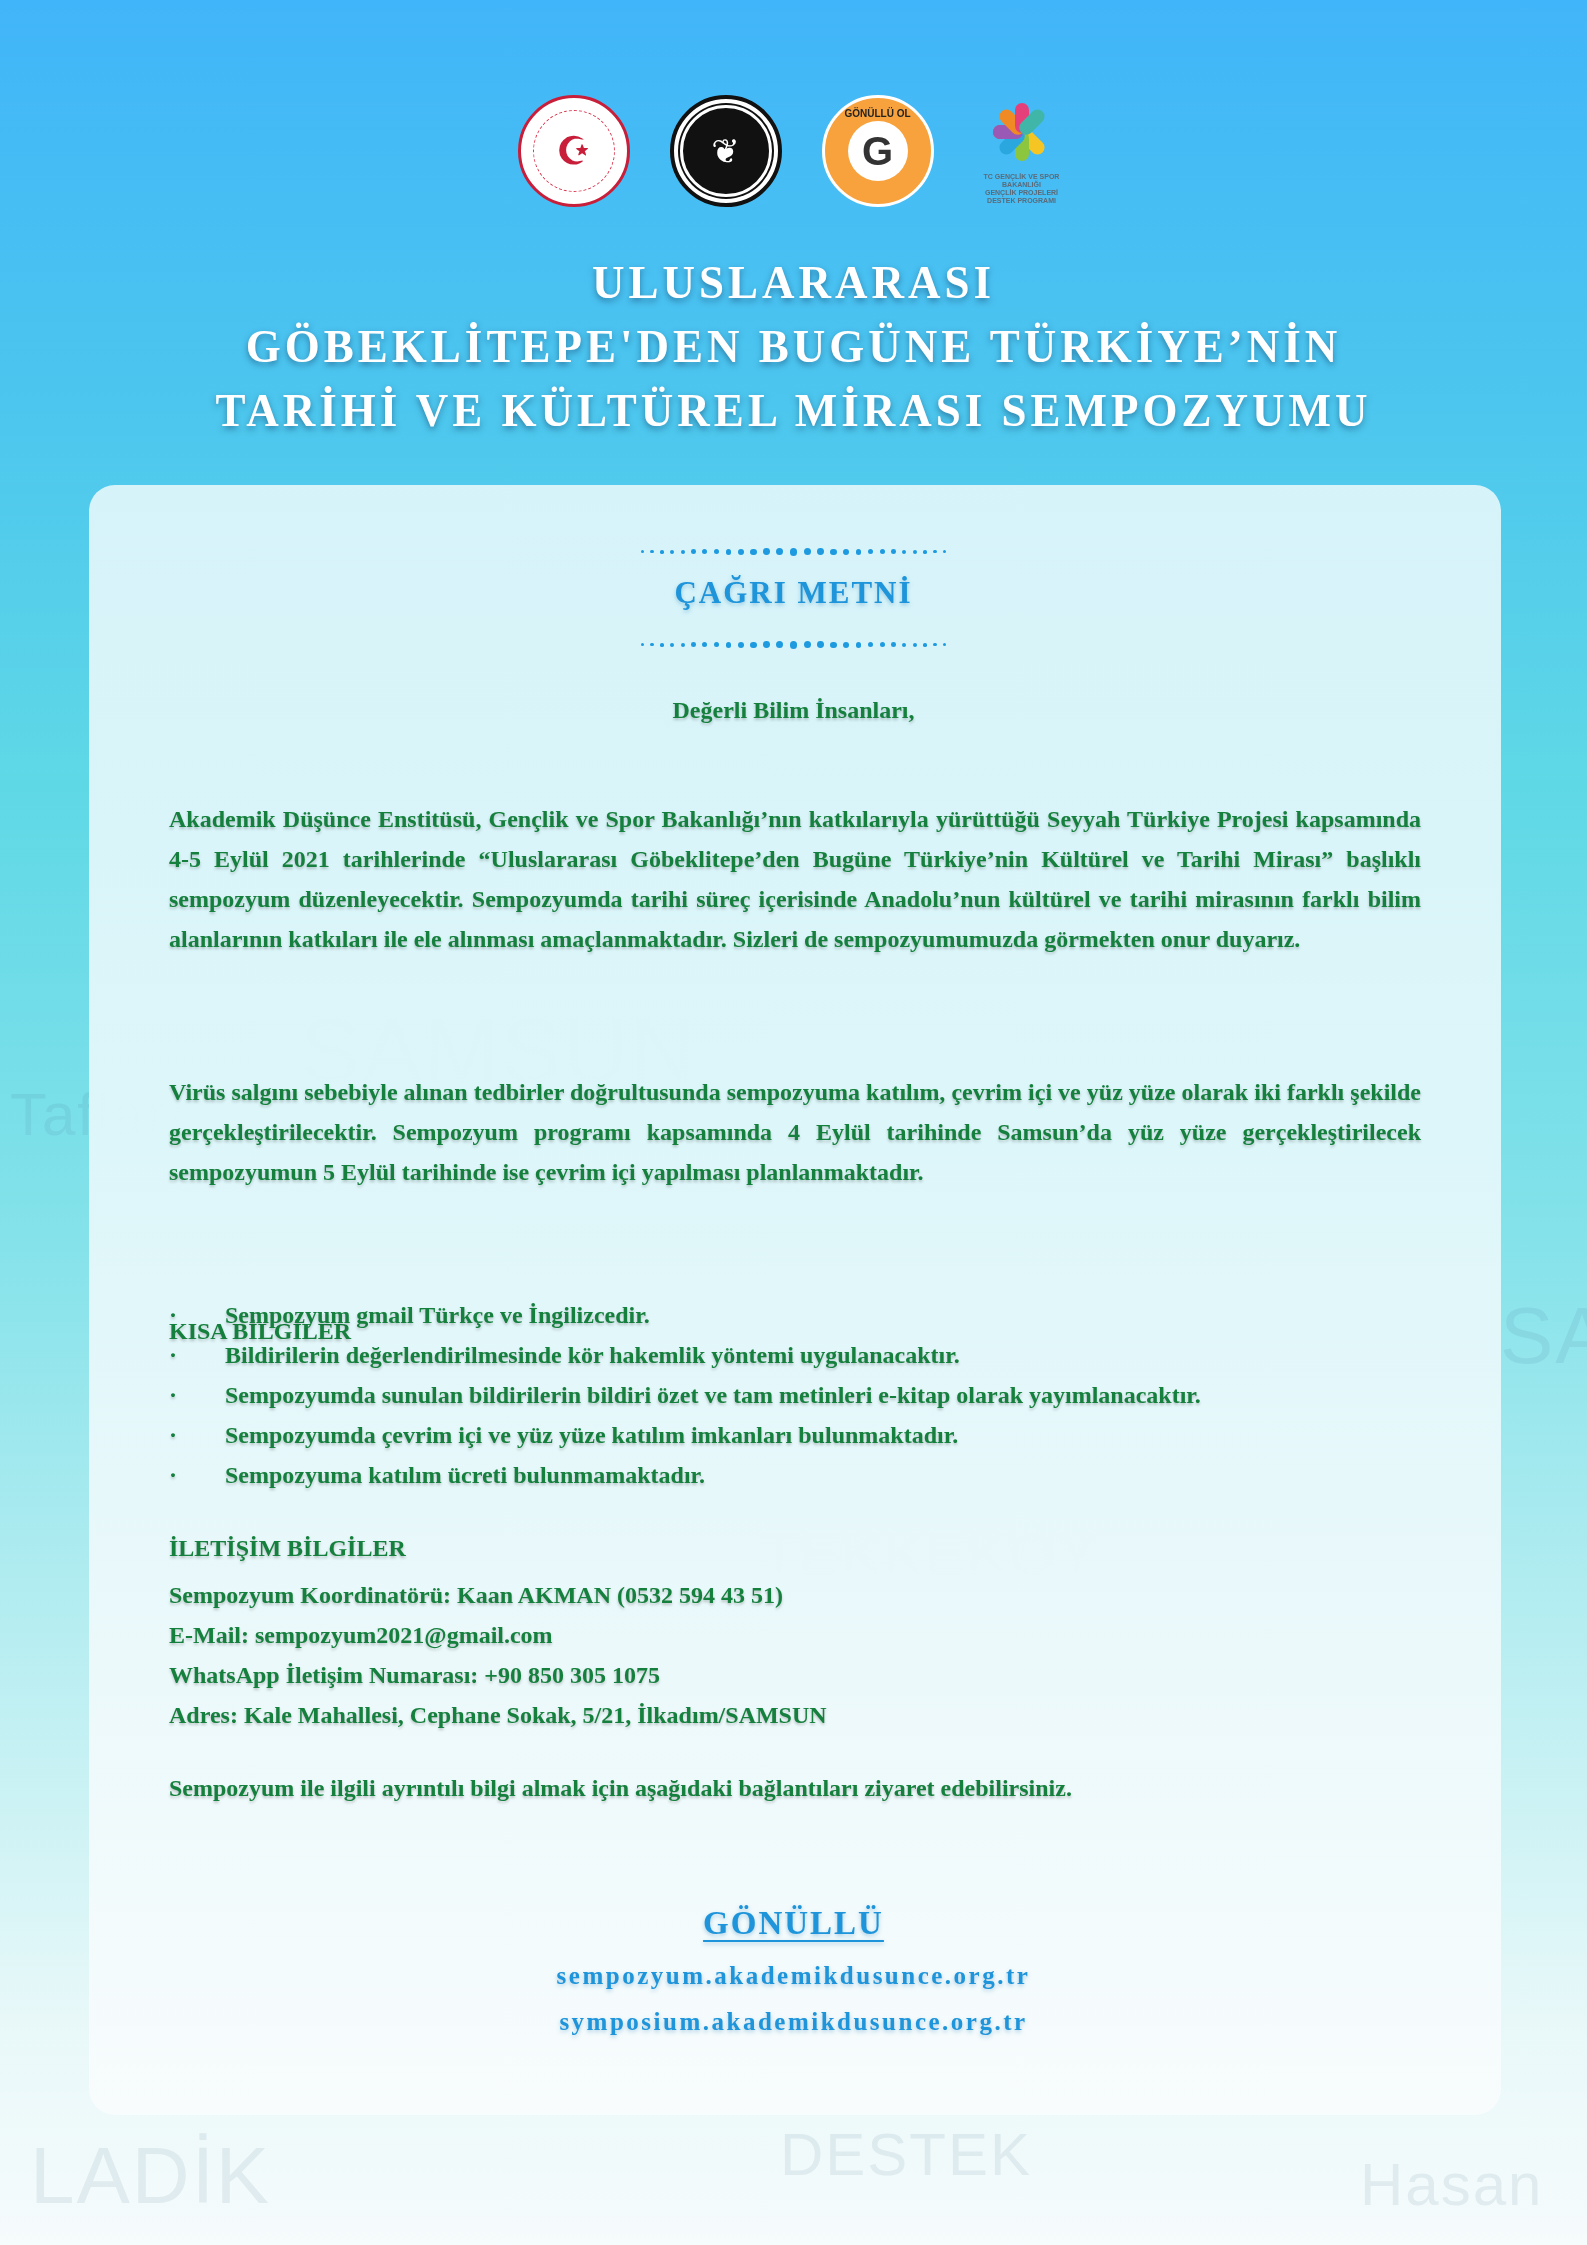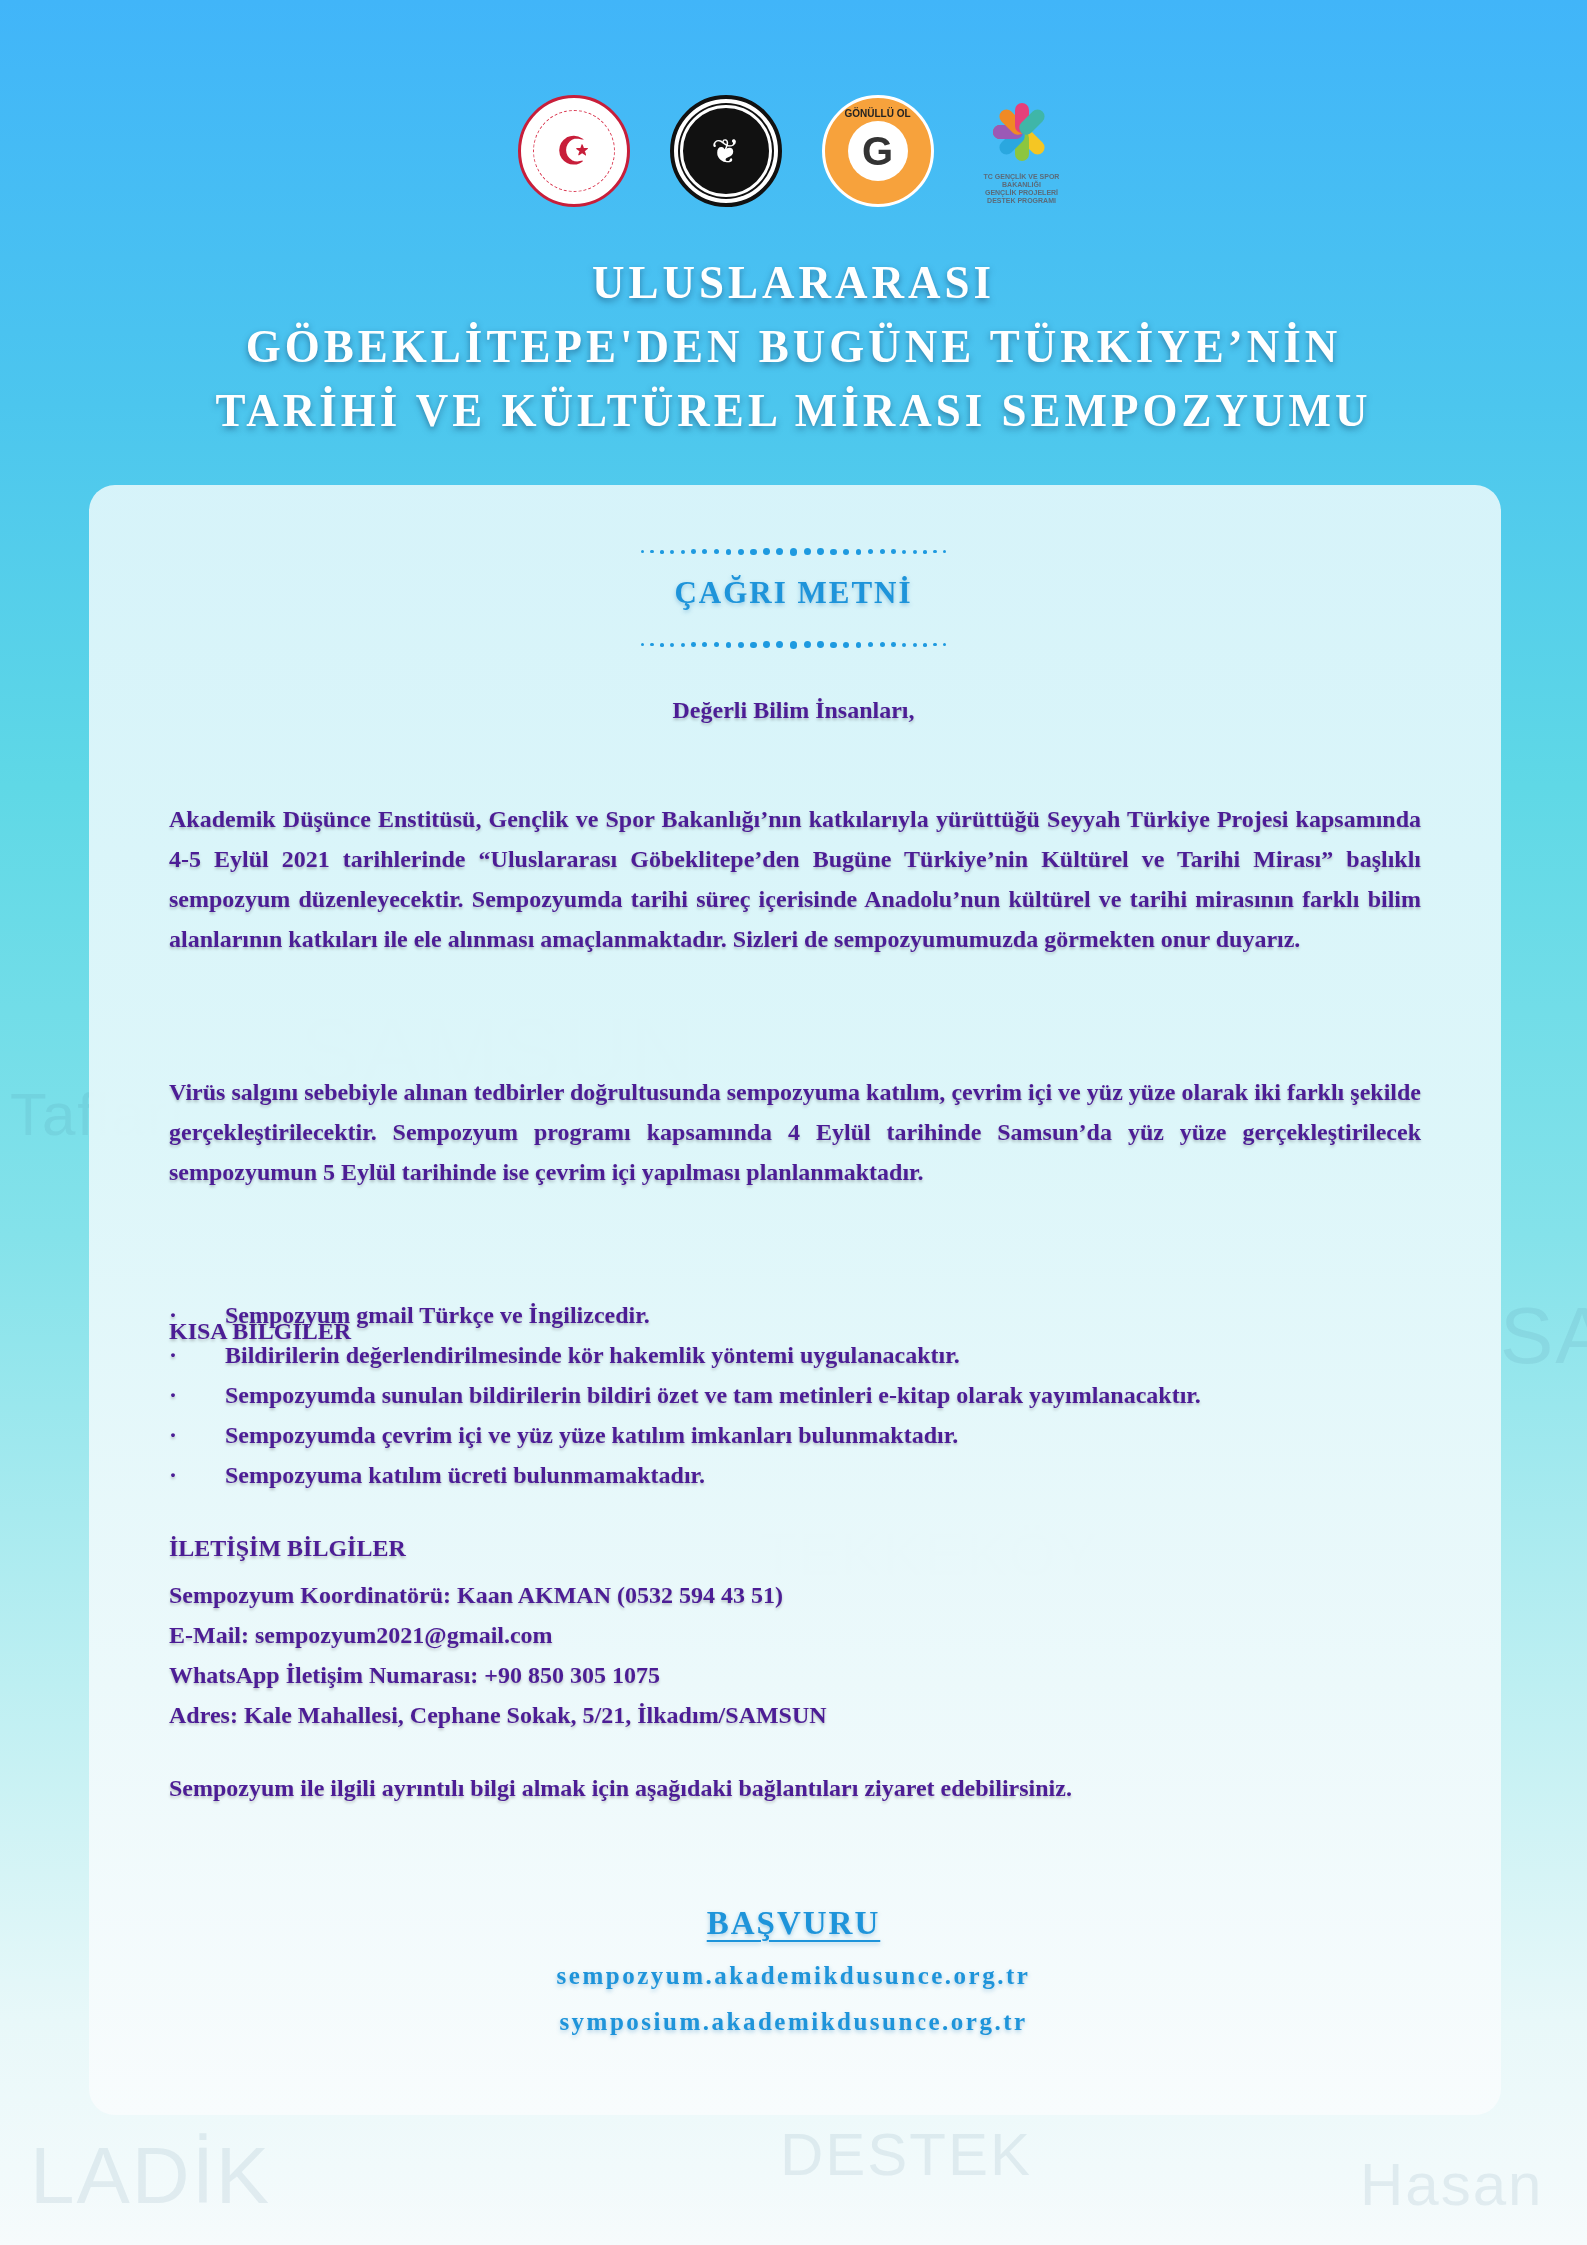--- a/index.html
+++ b/index.html
@@ -43,21 +43,21 @@
     position:absolute; left:89px; top:485px; width:1412px; height:1630px;
     background: linear-gradient(180deg, rgba(220,245,250,0.96) 0%, rgba(225,247,250,0.96) 40%, rgba(236,249,251,0.97) 70%, rgba(248,252,253,0.98) 100%);
     border-radius:26px;
   }
   .dots { position:absolute; left:0; width:100%; display:flex; justify-content:center; align-items:center; gap:0; }
   .dots i { display:block; border-radius:50%; background:#1e9ae0; margin:0 3.2px; }
   .section-head {
     position:absolute; top:575px; left:0; width:100%; text-align:center; color:#1e94da;
     font-weight:bold; font-size:31px; letter-spacing:2px; text-shadow:0 2px 4px rgba(30,120,180,0.35);
   }
-  .txt { color:#4c1d95; font-weight:bold; font-size:24px; text-shadow:0 2px 3px rgba(0,0,0,0.22); }
+  .txt { color:#15803d; font-weight:bold; font-size:24px; text-shadow:0 2px 3px rgba(0,0,0,0.22); }
   .greeting { position:absolute; top:697px; left:0; width:100%; text-align:center; }
   .para { position:absolute; left:169px; width:1252px; line-height:40px; text-align:justify; text-align-last:left;margin-top:25px; }
   .para1 { top:774px; }
   .para2 { top:1047px; }
   .sec-title { position:absolute; left:169px; }
   .kisa-title { top:1318px; }
   .bullets { position:absolute; left:169px; top:1295px; margin:0; padding:0; list-style:none; line-height:40px; }
   .bullets li { display:flex; }
   .bullets .b { width:56px; display:inline-block; }
   .contact-title { top:1535px; }
@@ -218,15 +218,15 @@
 <div class="txt sec-title contact-title">İLETİŞİM BİLGİLER</div>
 <div class="txt contact">
   <div>Sempozyum Koordinatörü: Kaan AKMAN (0532 594 43 51)</div>
   <div><span>E-Mail: </span><span>sempozyum2021@gmail.com</span></div>
   <div>WhatsApp İletişim Numarası: +90 850 305 1075</div>
   <div>Adres: Kale Mahallesi, Cephane Sokak, 5/21, İlkadım/SAMSUN</div>
 </div>
 
 <div class="txt info-line">Sempozyum ile ilgili ayrıntılı bilgi almak için aşağıdaki bağlantıları ziyaret edebilirsiniz.</div>
 
-<div class="apply">BAŞVURU</div>
+<div class="apply">GÖNÜLLÜ</div>
 <div class="link link1"><span>sempozyum.akademikdusunce.org.tr</span></div>
 <div class="link link2"><span>symposium.akademikdusunce.org.tr</span></div>
 
 </body></html>

